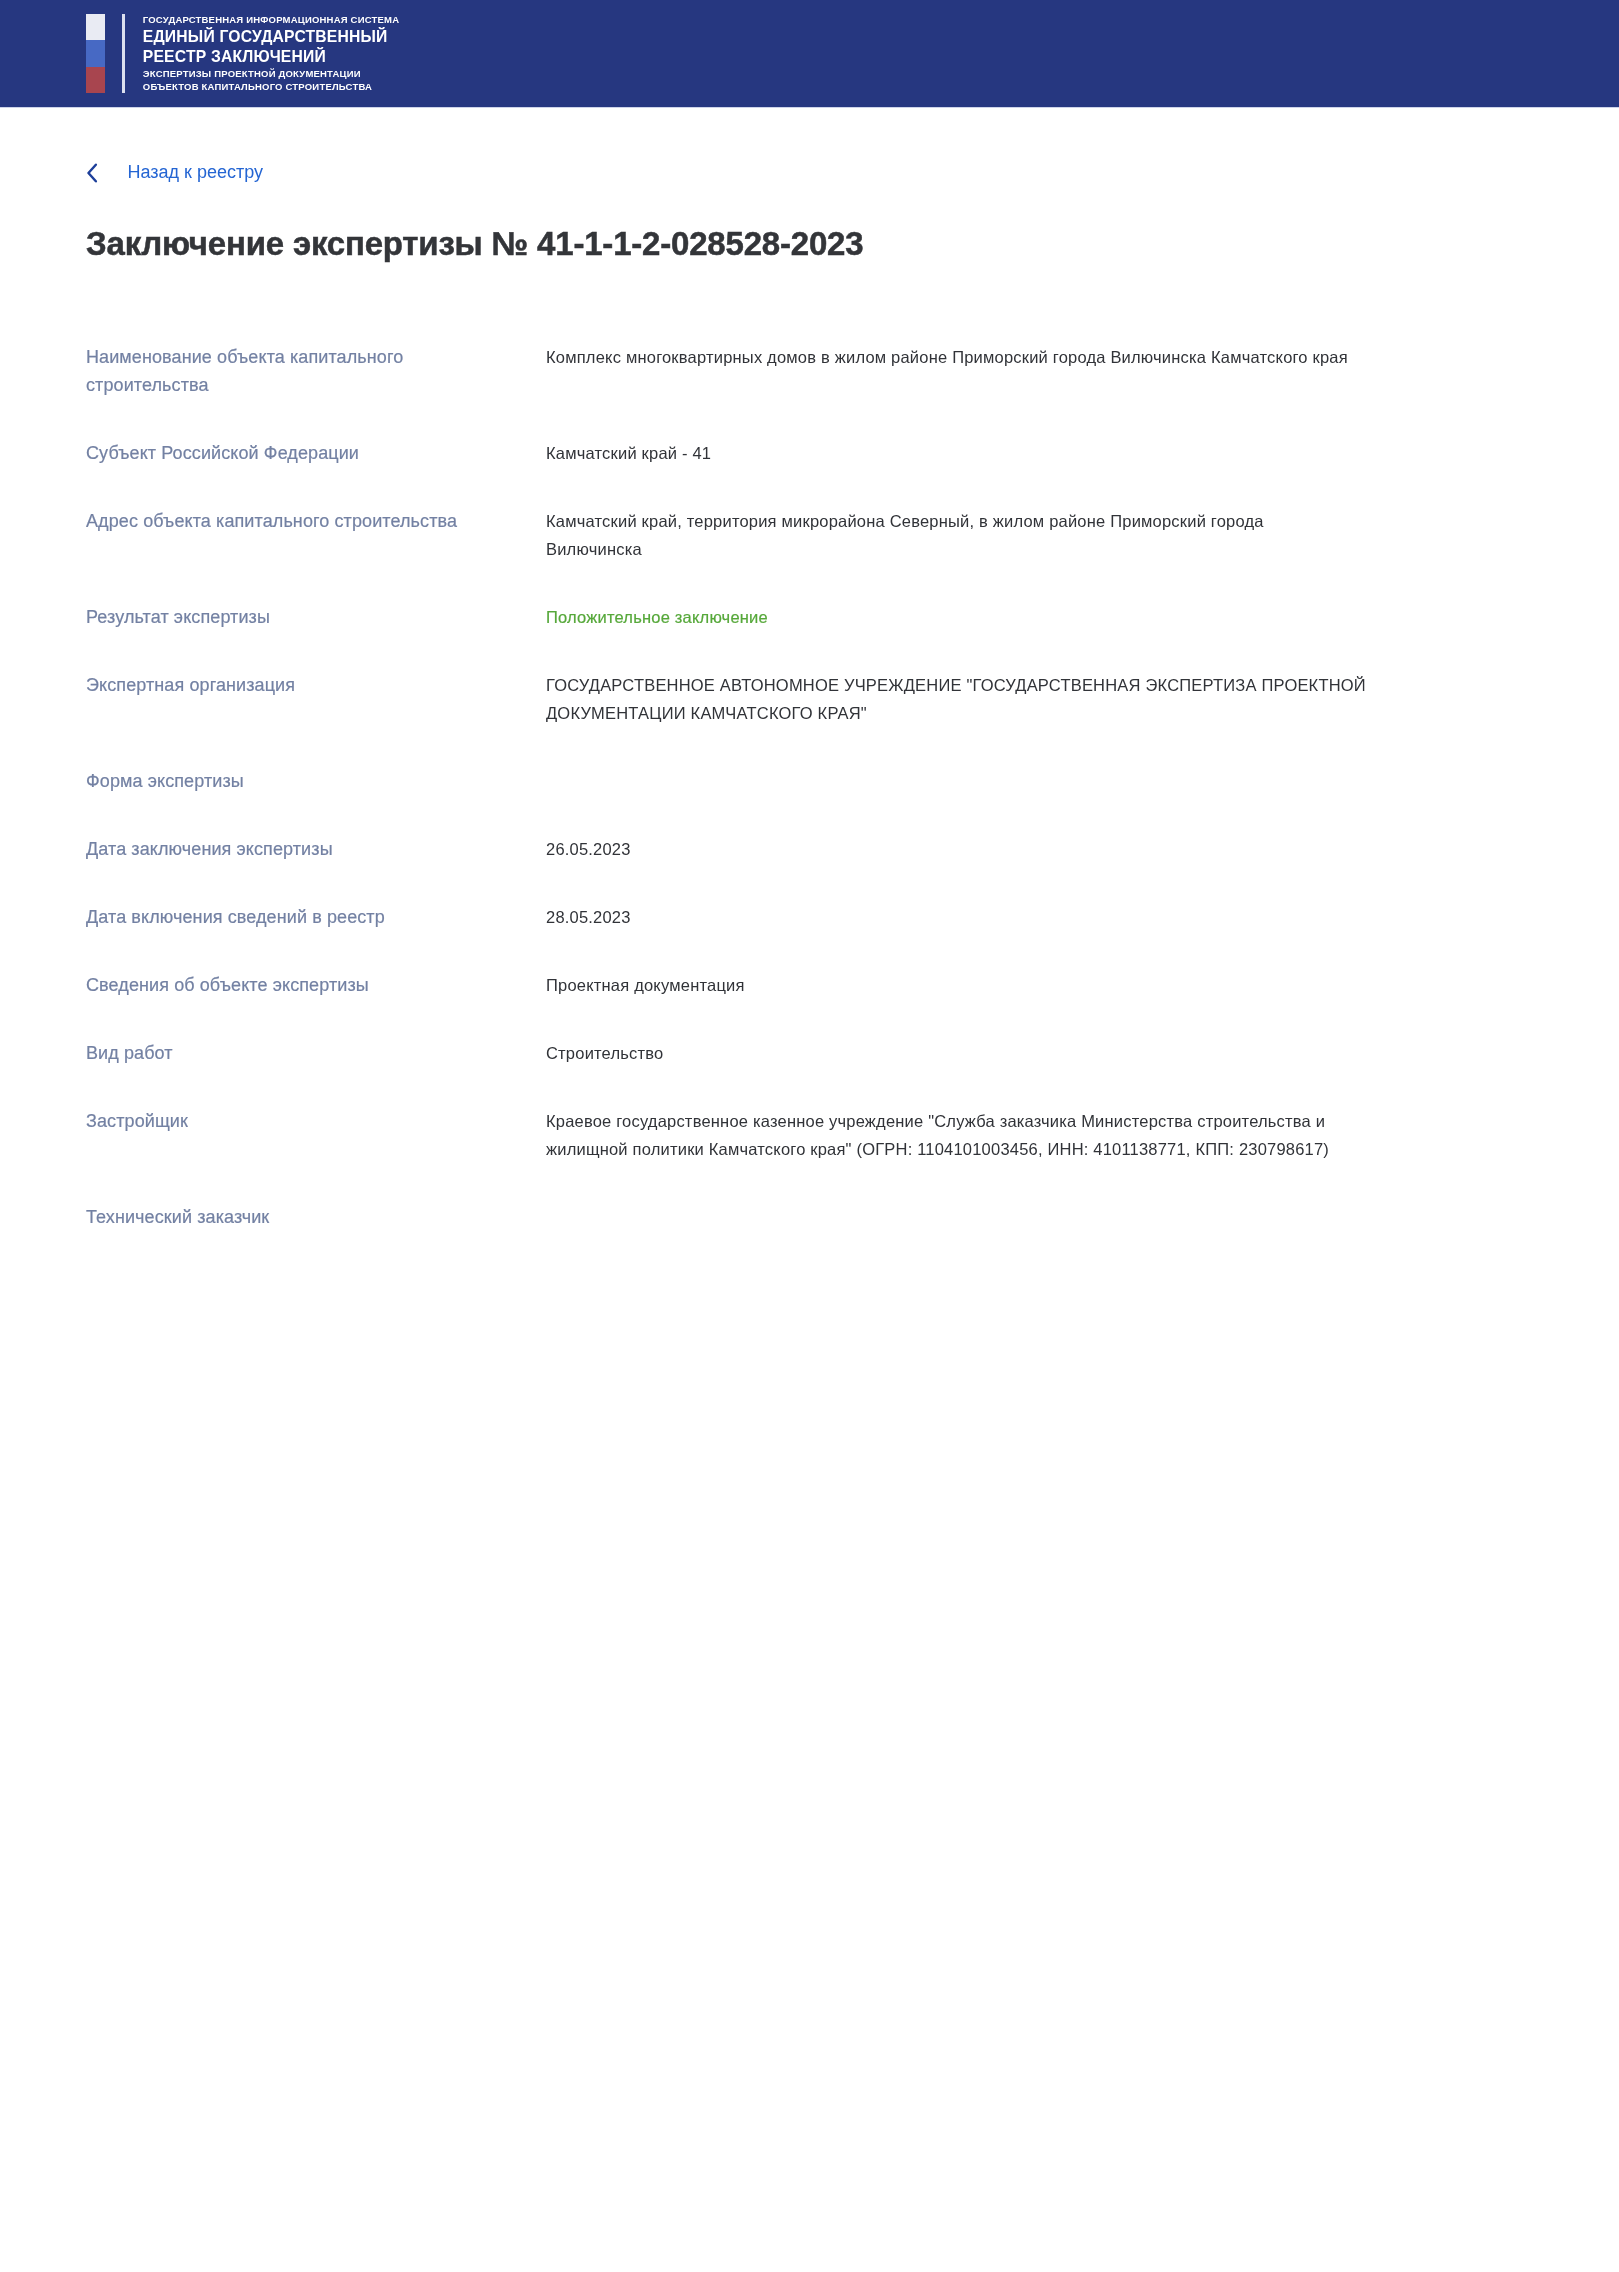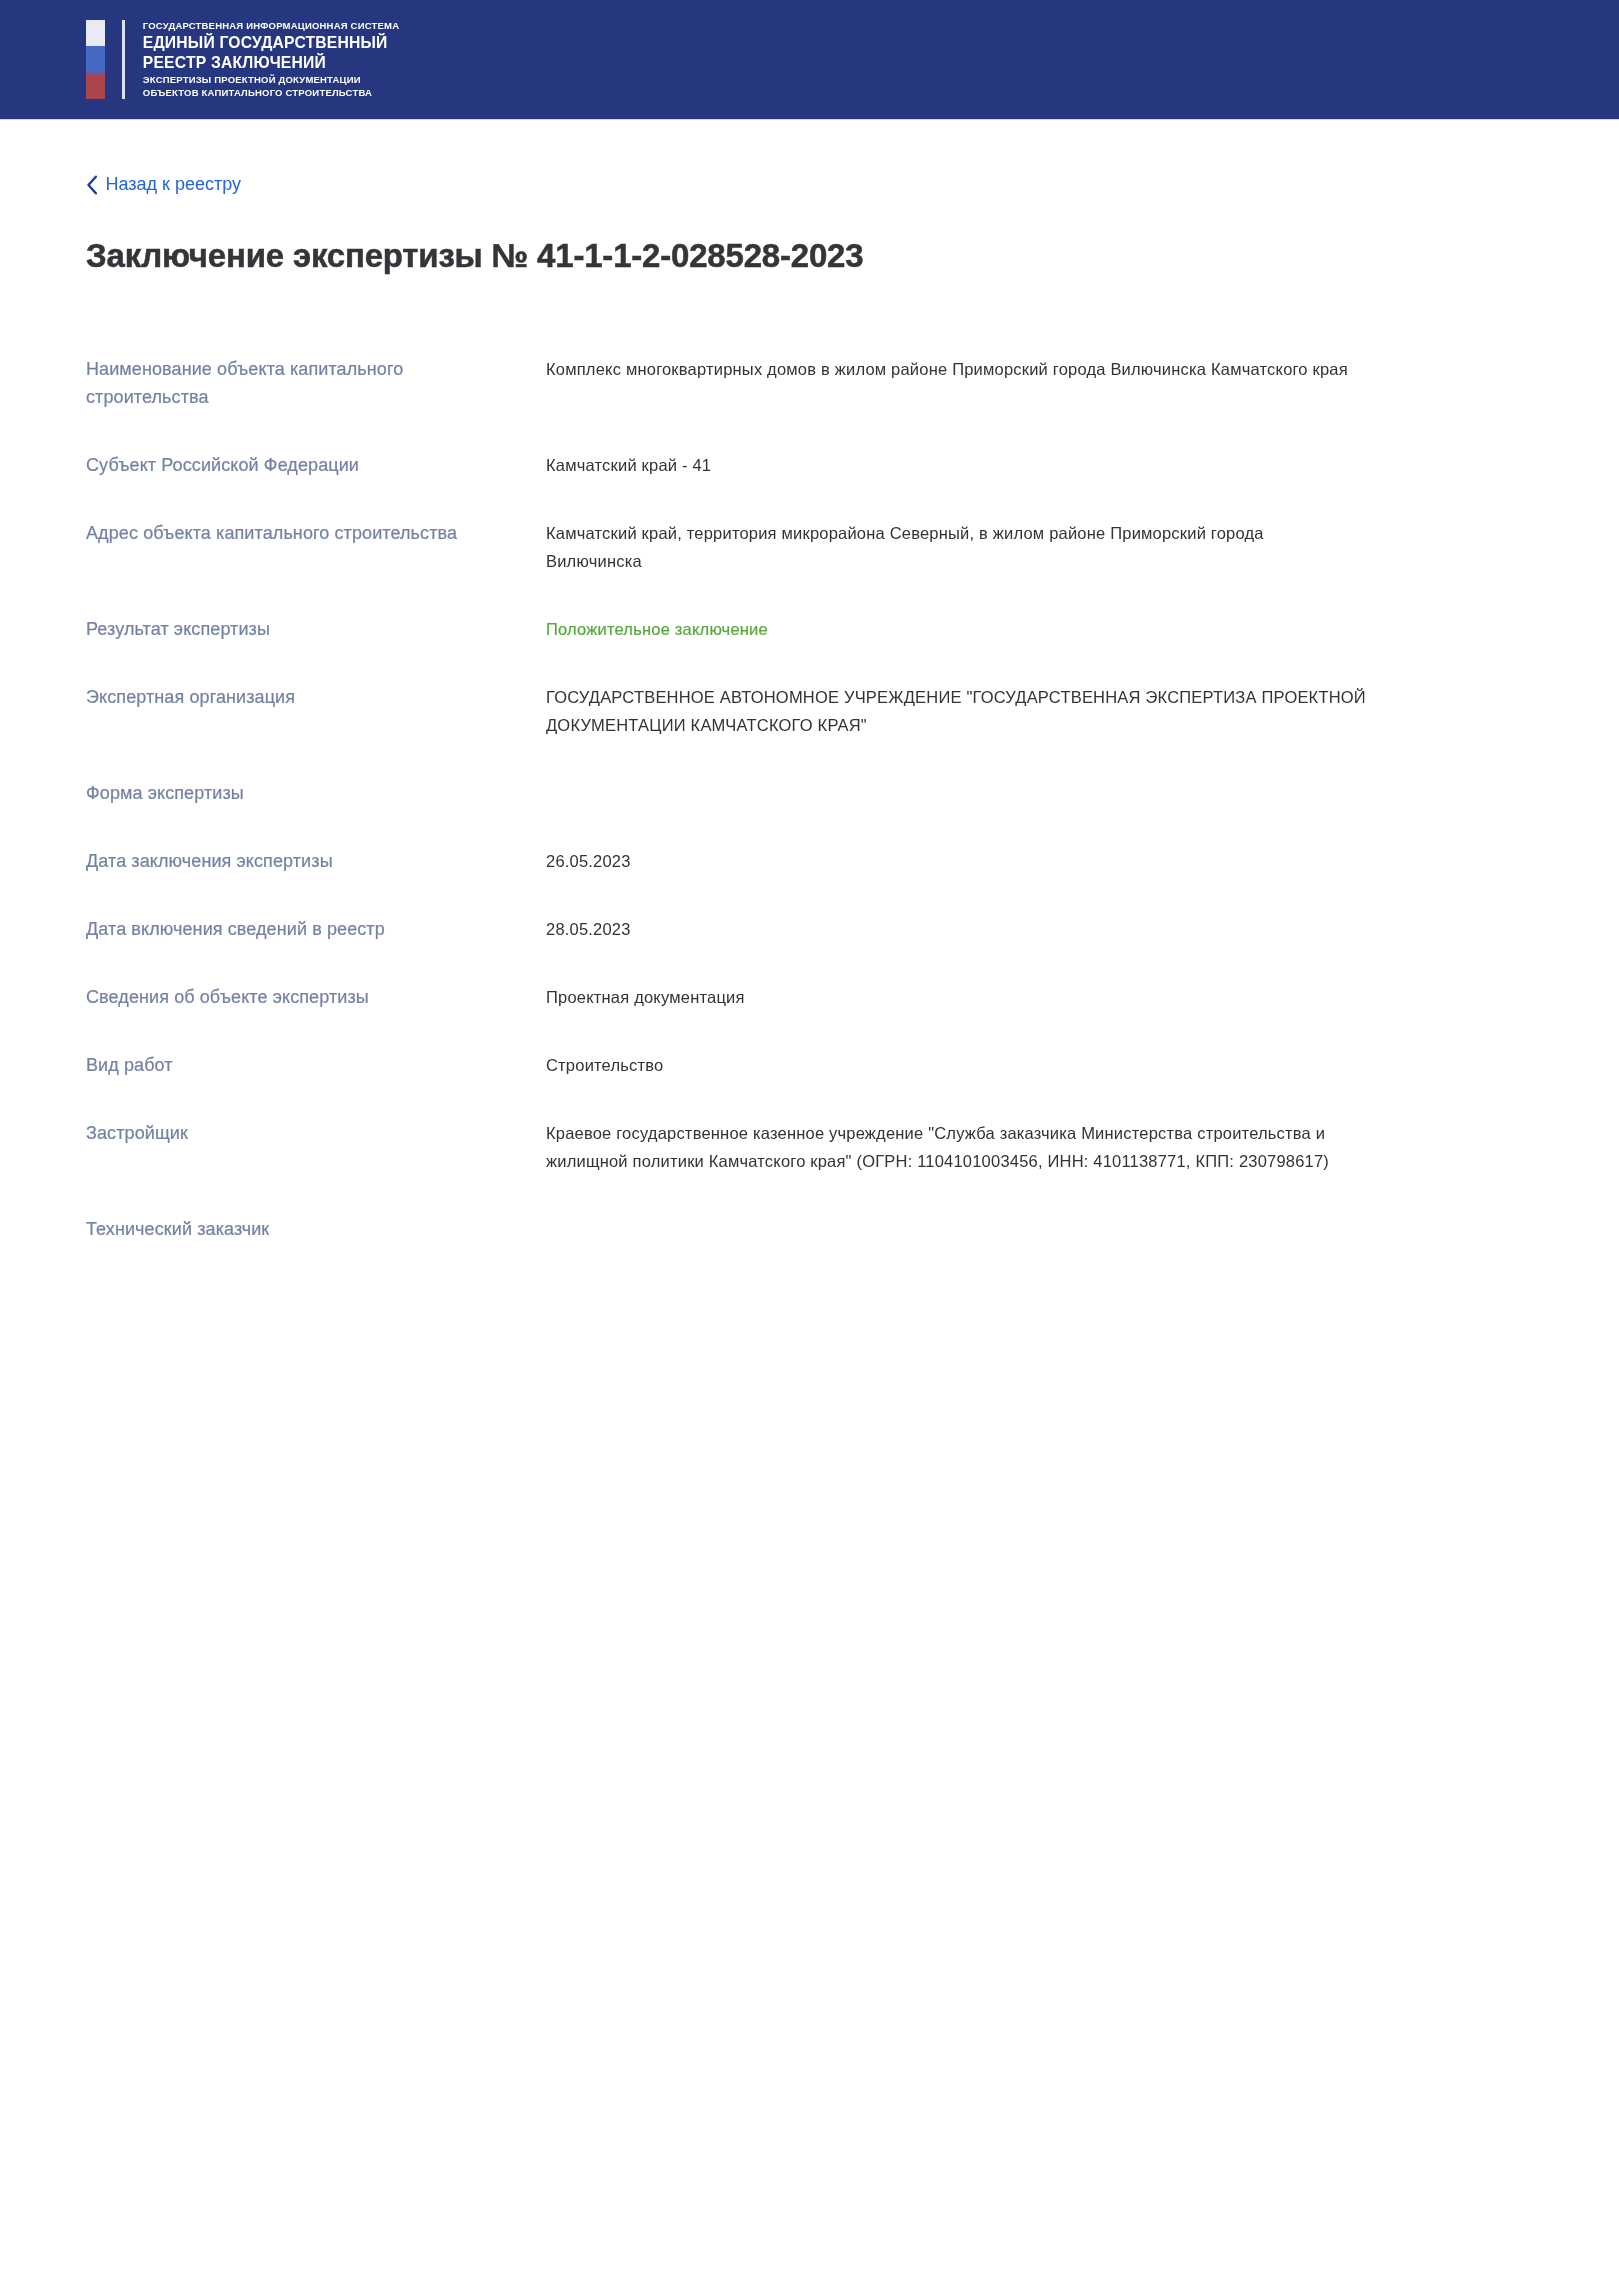--- a/index.html
+++ b/index.html
@@ -7,21 +7,21 @@
   body {
     width: 1620px;
     min-height: 2273px;
     background: #ffffff;
     font-family: "Liberation Sans", sans-serif;
     -webkit-font-smoothing: antialiased;
   }
 
   
   .header {
-    height: 120px;
+    height: 108px;
     background: #263780;
     border-bottom: 1.6px solid #cdd3e9;
     display: flex;
     align-items: center;
   }
   .logo {
     display: flex;
     align-items: center;
     margin-left: 86px;
     cursor: pointer;
@@ -57,21 +57,21 @@
     white-space: nowrap;
   }
   .lt-gap { height: 1.6px; }
 
   
   .content { padding: 54px 70px 99px 86px; }
 
   .back-link {
     display: inline-flex;
     align-items: center;
-    gap: 8px;
+    gap: 30px;
     font-size: 18px;
     color: #2465d3;
     cursor: pointer;
     margin-bottom: 41px;
     text-decoration: none;
   }
   .back-link svg { display: block; }
 
   h1.page-title {
     margin: 0 0 79px 0;

